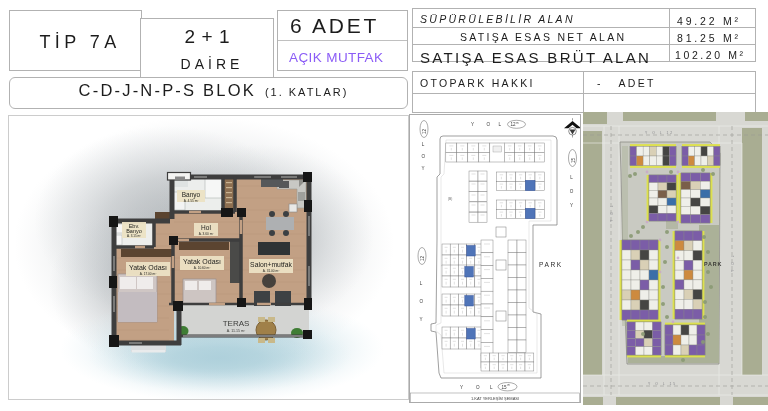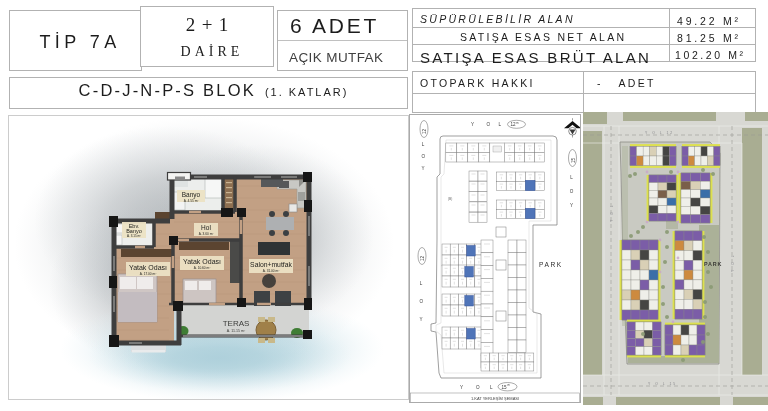--- a/index.html
+++ b/index.html
@@ -7,31 +7,31 @@
   .box { position:absolute; border:1px solid #b2b2b2; background:#fff; box-sizing:border-box; }
   .hc { display:flex; align-items:center; justify-content:center; flex-direction:column; color:#1c1c1c; }
   .row { position:absolute; box-sizing:border-box; color:#1c1c1c; }
 </style>
 </head>
 <body>
 
   <div class="box hc" style="left:9px; top:10px; width:133px; height:61px;">
     <div style="font-size:18px; letter-spacing:4.4px; margin-left:9px; margin-top:4px;">TİP 7A</div>
   </div>
-  <div class="box hc" style="left:140px; top:6px; width:134px; height:61px;font-family:Liberation Serif, serif;">
+  <div class="box hc" style="left:140px; top:18px; width:134px; height:61px;">
     <div style="font-size:19px; letter-spacing:6.5px; text-indent:6.5px; margin-top:0px;">2+1</div>
     <div style="font-size:14px; letter-spacing:4px; text-indent:4px; margin-top:8px; margin-left:6px;">DAİRE</div>
   </div>
   <div class="box" style="left:277px; top:10px; width:131px; height:61px;">
     <div style="position:absolute; left:0; top:29px; width:100%; height:1px; background:#c0c0c0;"></div>
     <div style="position:absolute; left:12px; top:3px; font-size:21px; letter-spacing:2.8px; color:#1c1c1c;">6 ADET</div>
-    <div style="position:absolute; left:11px; top:39px; font-size:13.5px; letter-spacing:0.4px; color:#404040;">AÇIK MUTFAK</div>
+    <div style="position:absolute; left:11px; top:39px; font-size:13.5px; letter-spacing:0.4px; color:#8b5cf6;">AÇIK MUTFAK</div>
   </div>
 
-  <div class="box hc" style="left:9px; top:77px; width:399px; height:32px; flex-direction:row;">
+  <div class="box hc" style="left:9px; top:77px; width:399px; height:32px; flex-direction:row;border-radius:6px;">
     <span style="font-size:16.5px; letter-spacing:2.2px; margin-left:10px; position:relative; top:-3px;">C-D-J-N-P-S BLOK</span>
     <span style="font-size:11px; letter-spacing:2px; margin-left:9px; position:relative; top:-1px;">(1. KATLAR)</span>
   </div>
 
   <div class="box" style="left:412px; top:8px; width:344px; height:54px;"></div>
   <div style="position:absolute; left:669px; top:8px; width:1px; height:54px; background:#b2b2b2;"></div>
   <div style="position:absolute; left:412px; top:27px; width:344px; height:1px; background:#b2b2b2;"></div>
   <div style="position:absolute; left:412px; top:44px; width:344px; height:1px; background:#b2b2b2;"></div>
   <div class="row" style="left:420px; top:13px; font-size:10.5px; letter-spacing:2.3px;font-style:italic;">SÜPÜRÜLEBİLİR ALAN</div>
   <div class="row" style="left:420px; top:31px; font-size:10.5px; letter-spacing:2.3px;margin-left:40px;">SATIŞA ESAS NET ALAN</div>

